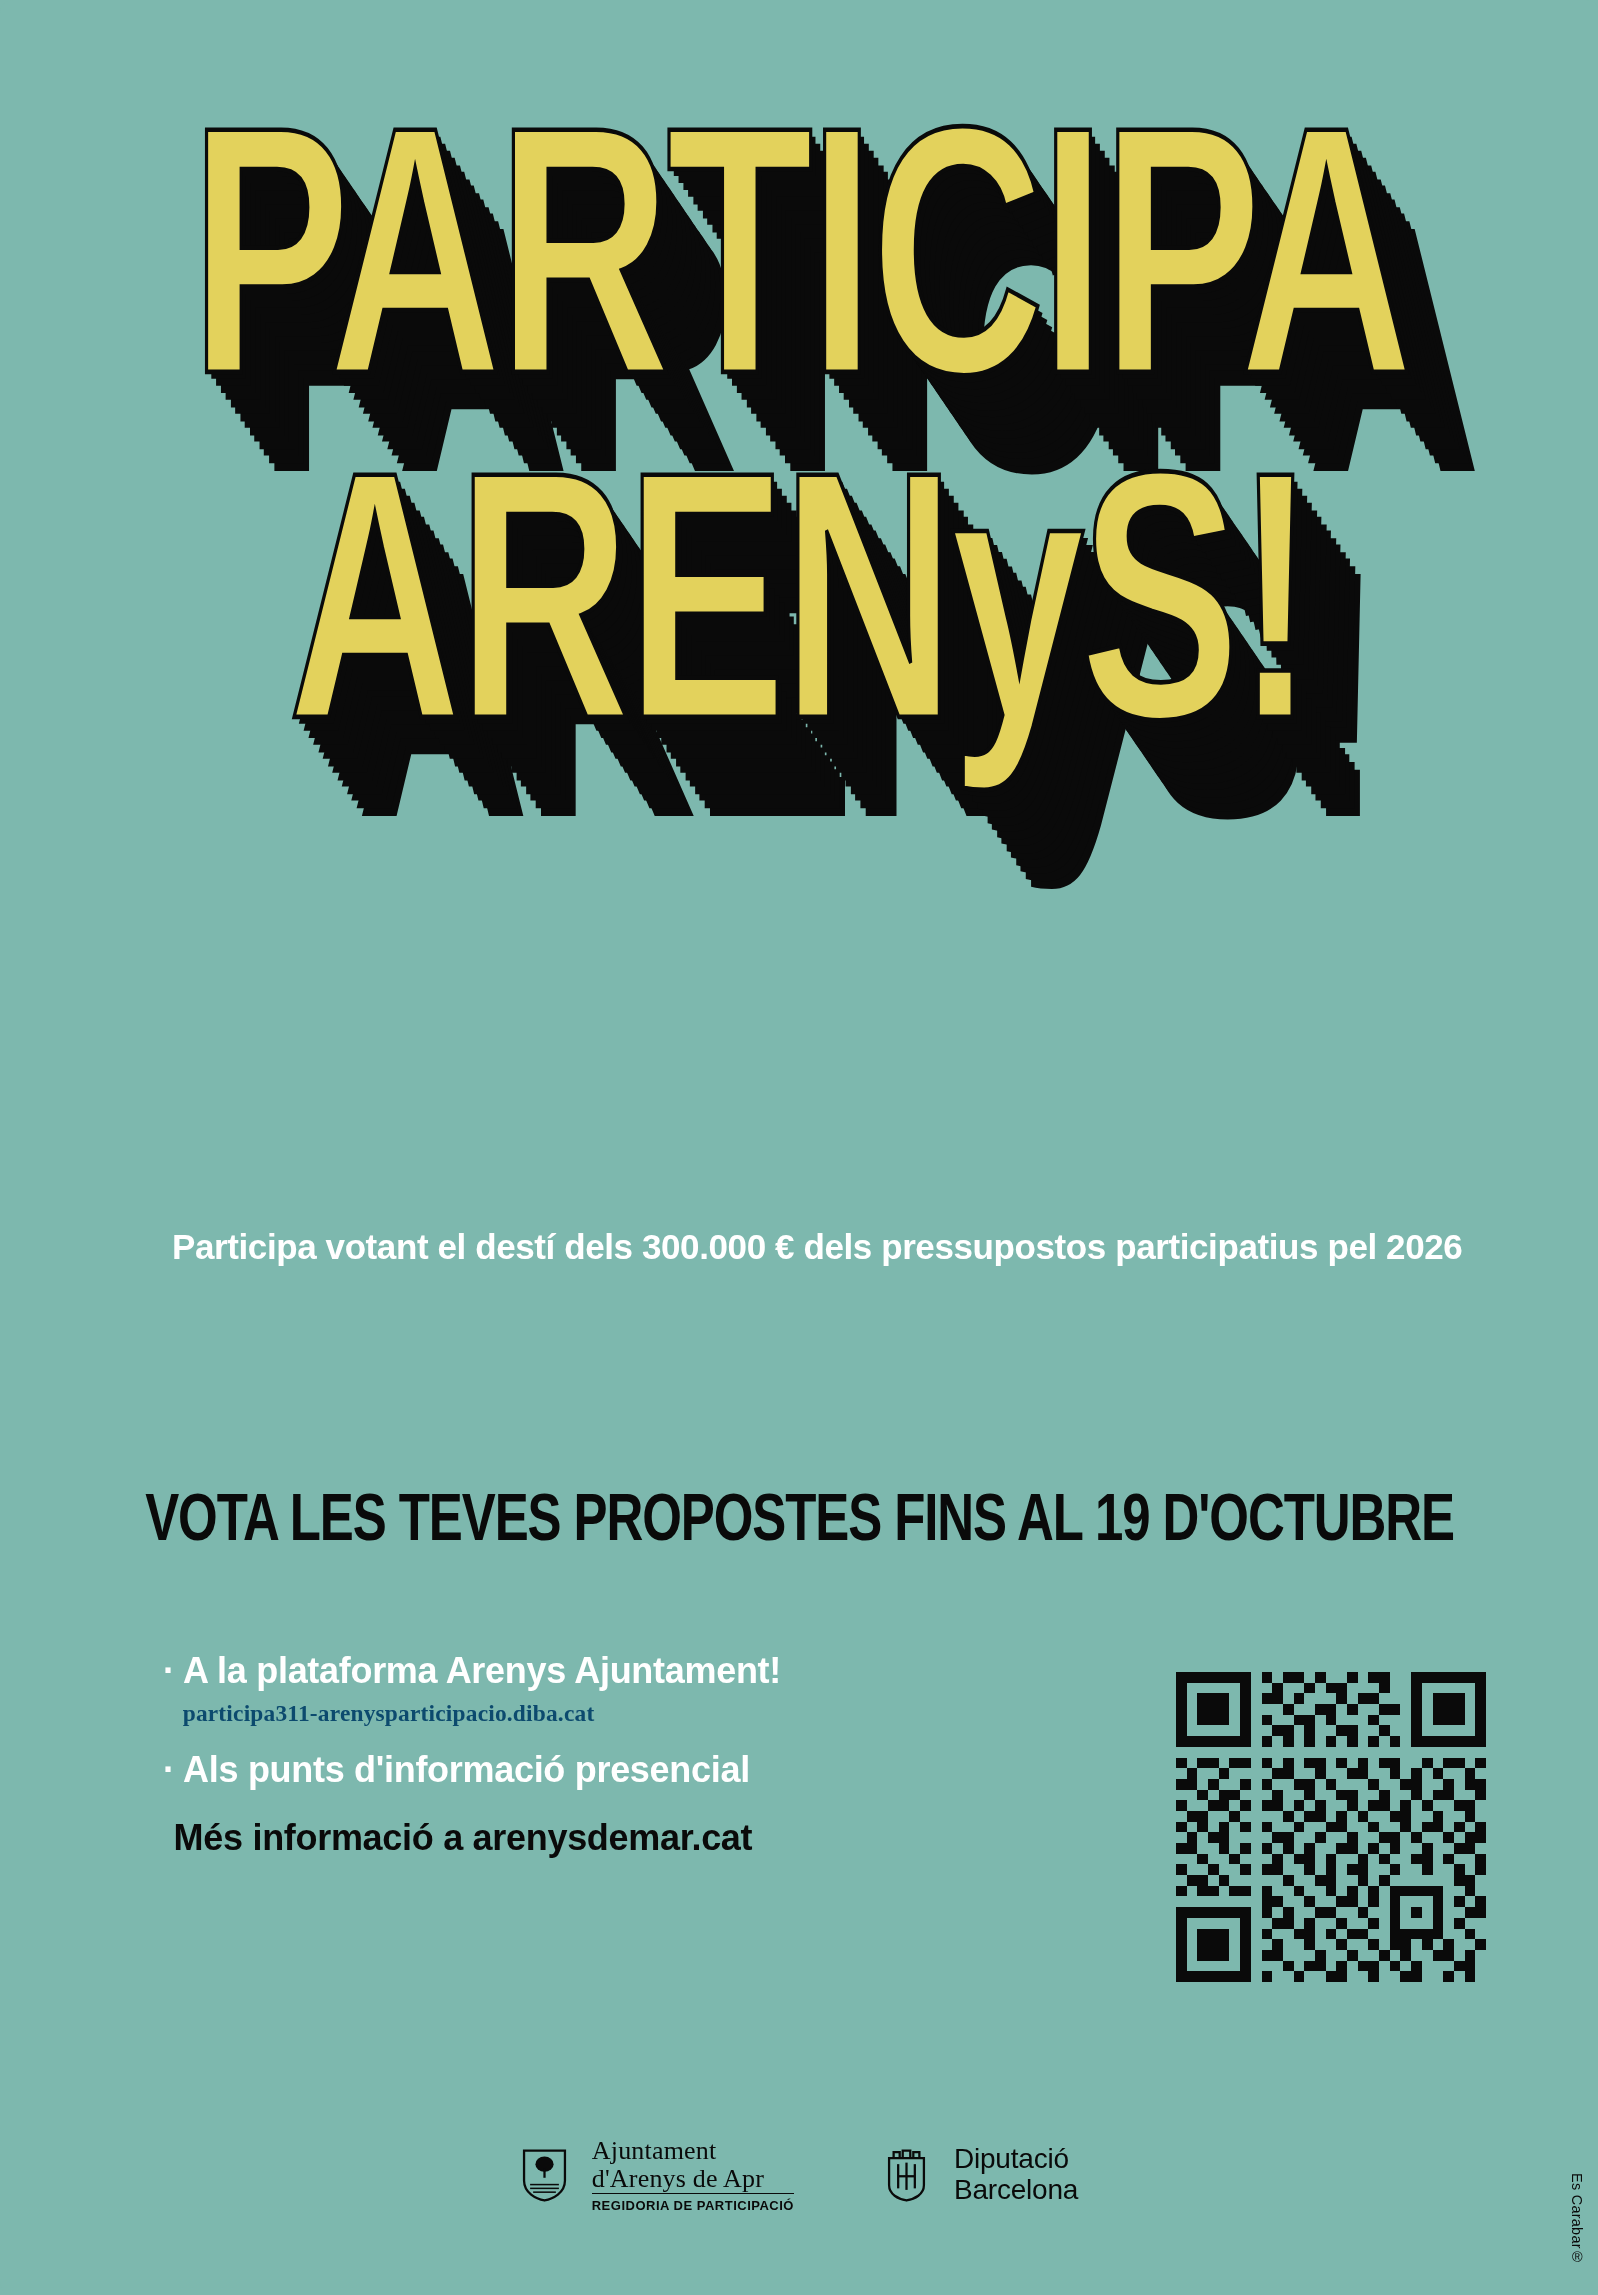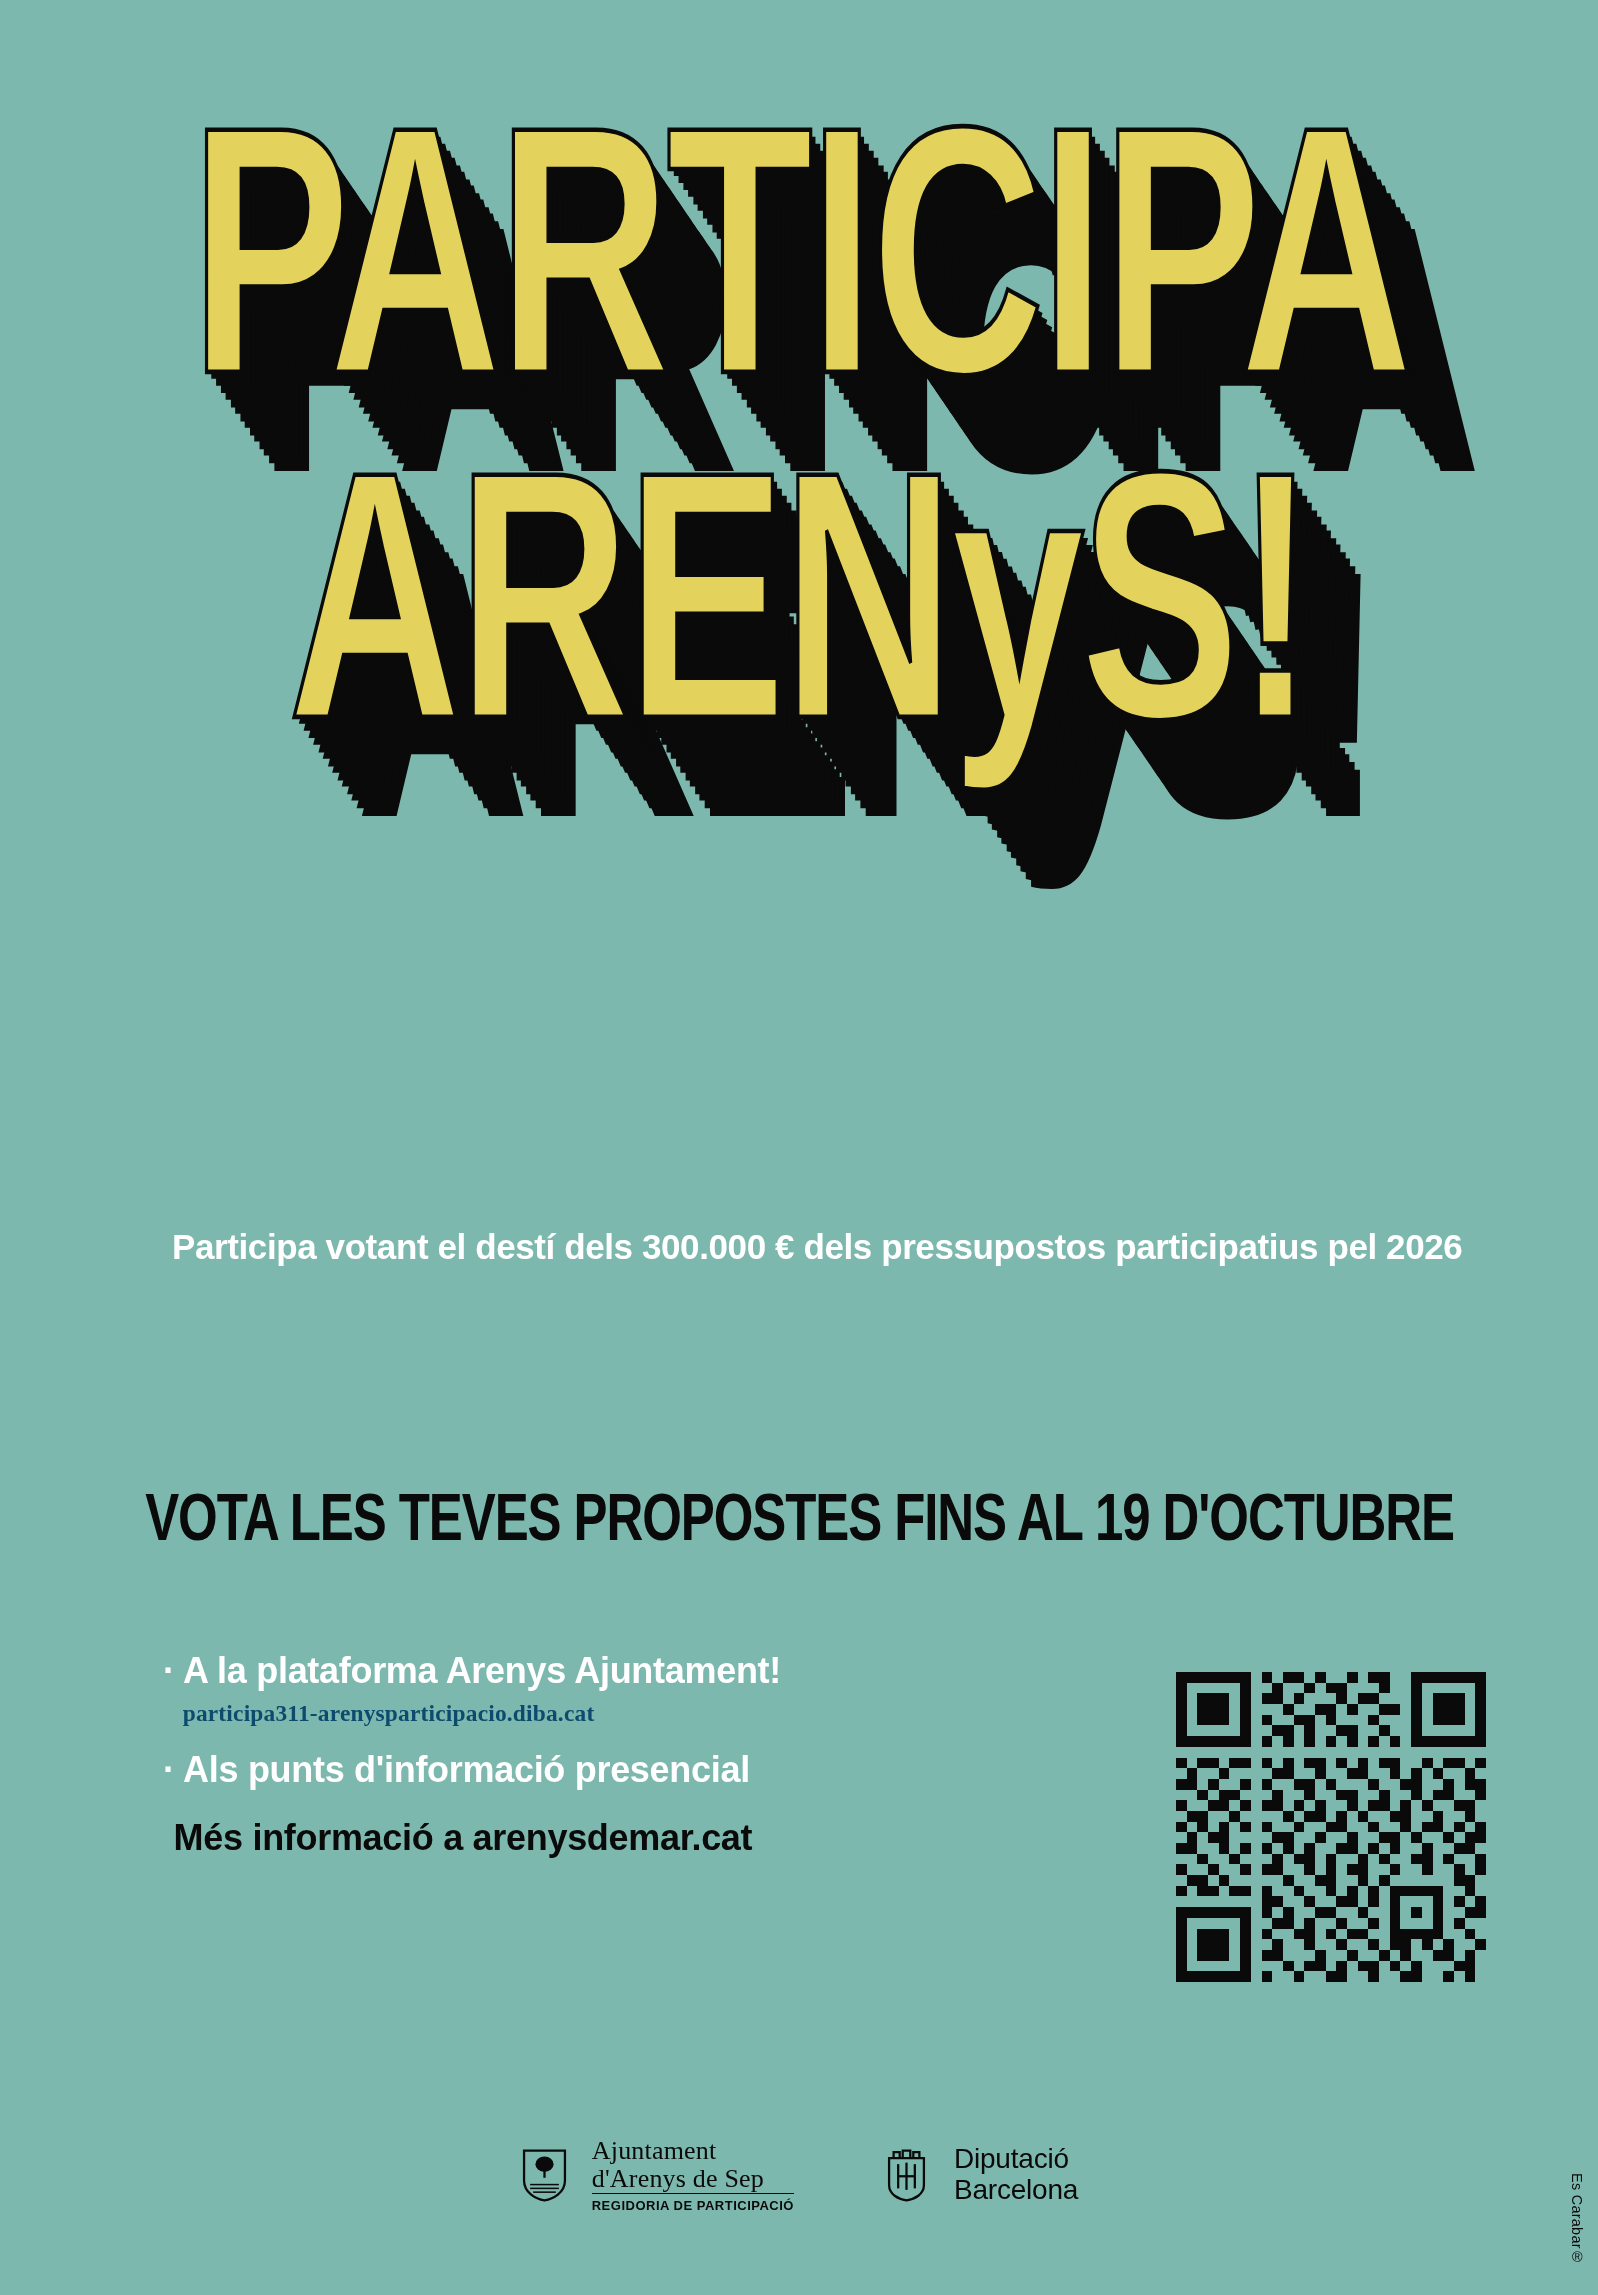--- a/index.html
+++ b/index.html
@@ -483,21 +483,21 @@
         <g fill="#0a0a0a">
           <ellipse cx="31" cy="20" rx="12" ry="10"></ellipse>
           <rect x="29.5" y="26" width="3" height="12"></rect>
           <rect x="12" y="46" width="38" height="2"></rect>
           <rect x="12" y="51" width="38" height="2"></rect>
           <rect x="16" y="56" width="30" height="2"></rect>
         </g>
       </svg>
       <div class="logo-text">
         <div class="l1">Ajuntament</div>
-        <div class="l2">d'Arenys de Sep</div>
+        <div class="l2">d'Arenys de Apr</div>
         <div class="l3">REGIDORIA DE PARTICIPACIÓ</div>
       </div>
     </div>
 
     <div class="logo logo-dib">
       <svg class="crest" viewBox="0 0 62 70">
         <path d="M8 12 h46 v36 c0 12 -12 18 -23 20 C20 66 8 60 8 48 Z" fill="none" stroke="#0a0a0a" stroke-width="3"></path>
         <path d="M14 12 V4 h8 v8 M26 12 V2 h10 v10 M40 12 V4 h8 v8" fill="none" stroke="#0a0a0a" stroke-width="3"></path>
         <g fill="none" stroke="#0a0a0a" stroke-width="3">
           <path d="M20 20 v32"></path>

